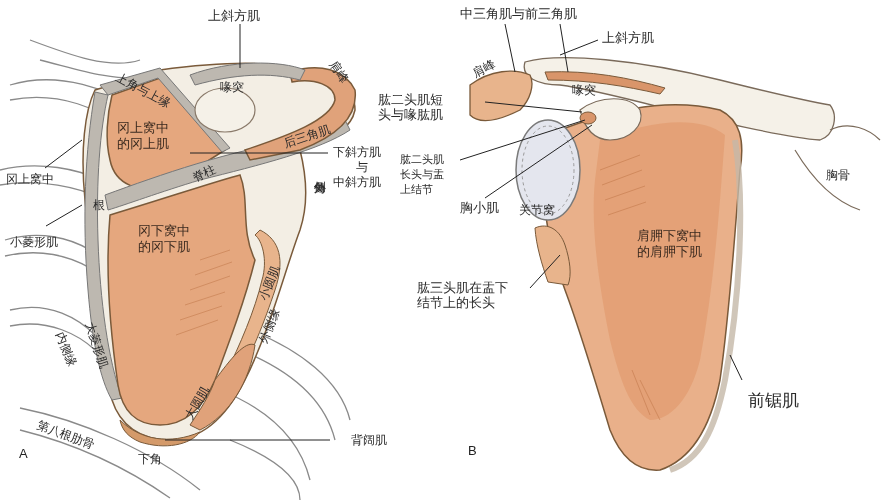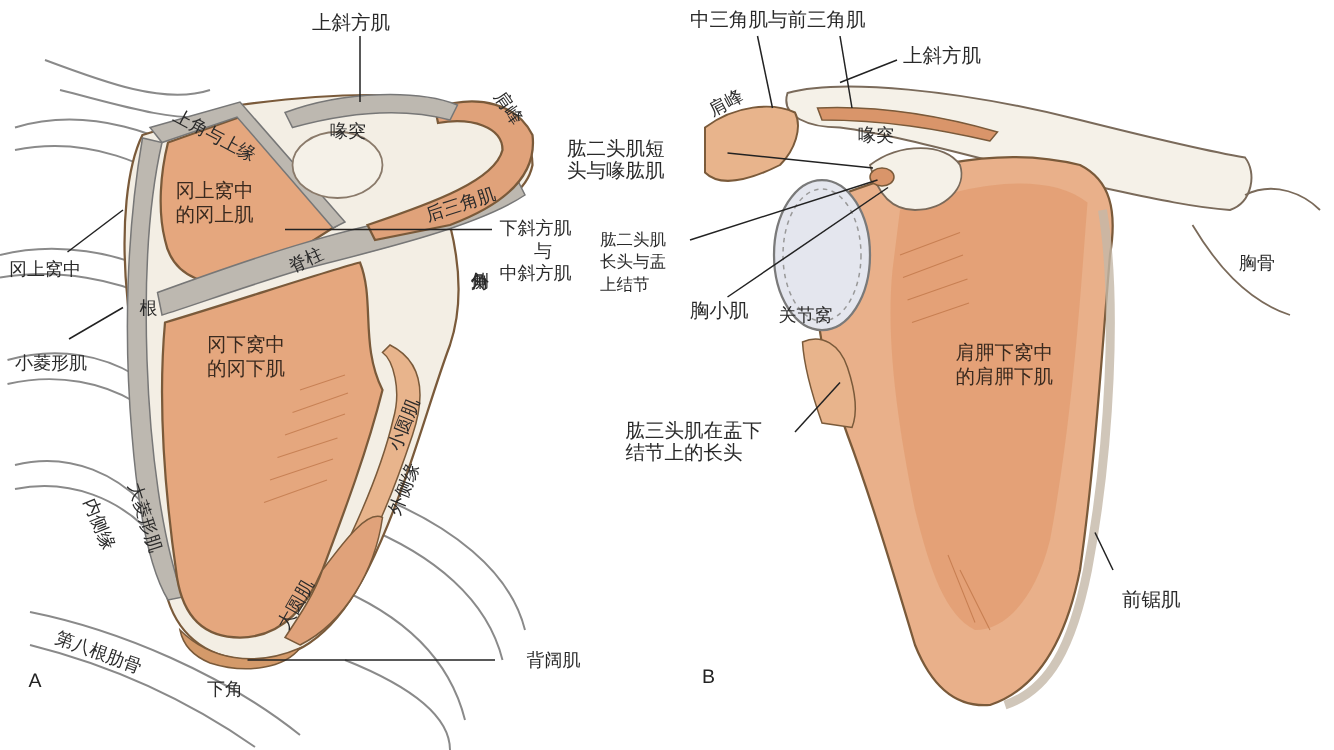--- a/index.html
+++ b/index.html
@@ -173,14 +173,14 @@
 <div class="lbl" style="left:400px;top:152px;white-space:pre;font-size:11px;">肱二头肌
 长头与盂
 上结节</div>
 <div class="lbl" style="left:460px;top:200px;font-size:13px;">胸小肌</div>
 <div class="lbl" style="left:519px;top:203px;">关节窝</div>
 <div class="lbl" style="left:417px;top:280px;white-space:pre;font-size:13px;">肱三头肌在盂下
 结节上的长头</div>
 <div class="lbl on-muscle" style="left:637px;top:228px;white-space:pre;">肩胛下窝中
 的肩胛下肌</div>
 <div class="lbl" style="left:826px;top:168px;">胸骨</div>
-<div class="lbl" style="left:748px;top:393px;font-size:13px;">前锯肌</div>
+<div class="lbl" style="left:748px;top:393px;font-size:17px;">前锯肌</div>
 <div class="panel-letter" style="left:468px;top:443px;">B</div>
 
 </body></html>

